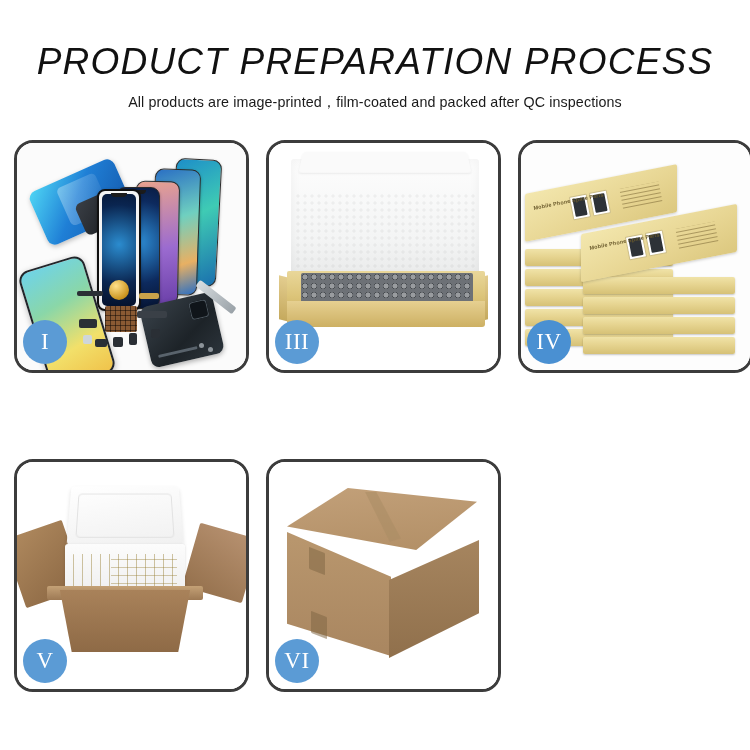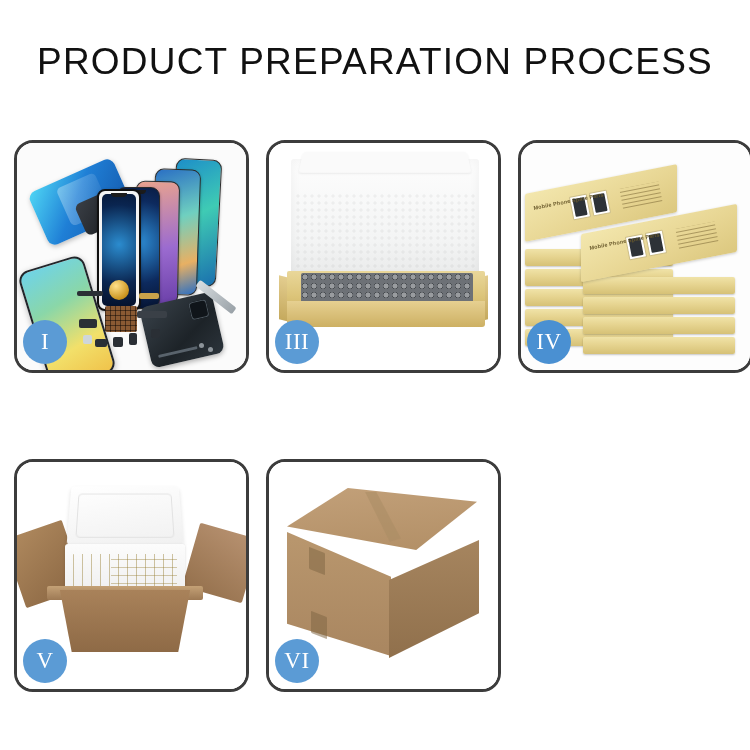--- a/index.html
+++ b/index.html
@@ -19,20 +19,21 @@
   .header { position: absolute; left: 0; top: 0; width: 750px; text-align: center; }
   .title {
     font-size: 37px;
     letter-spacing: 1.2px;
     color: #111111;
     font-weight: 400;
     margin-top: 43px;
     line-height: 1.0;
     white-space: nowrap;
     font-family: "Liberation Sans", sans-serif;
+    font-style: italic;
   }
   .subtitle {
     font-size: 14.3px;
     color: #1a1a1a;
     margin-top: 13px;
     letter-spacing: 0.1px;
     white-space: nowrap;
   }
 
   
@@ -372,20 +373,21 @@
   .ct1 { left:40px; top:88px; width:16px; height:22px; transform: skewY(22deg); }
   .ct2 { left:42px; top:152px; width:16px; height:22px; transform: skewY(22deg); }
 </style>
 </head>
 <body>
 
 <div id="page">
 
   <div class="header">
     <div class="title">PRODUCT PREPARATION PROCESS</div>
+    <div class="subtitle">All products are image-printed，film-coated and packed after QC inspections</div>
   </div>
 
   <div class="grid">
 
     <div class="panel">
       <div class="scene p1-bg">
         <div class="tilt-screen"></div>
         <div class="tilt-back"></div>
         <div class="phone-fan">
           <div class="fanphone fp5"></div>

